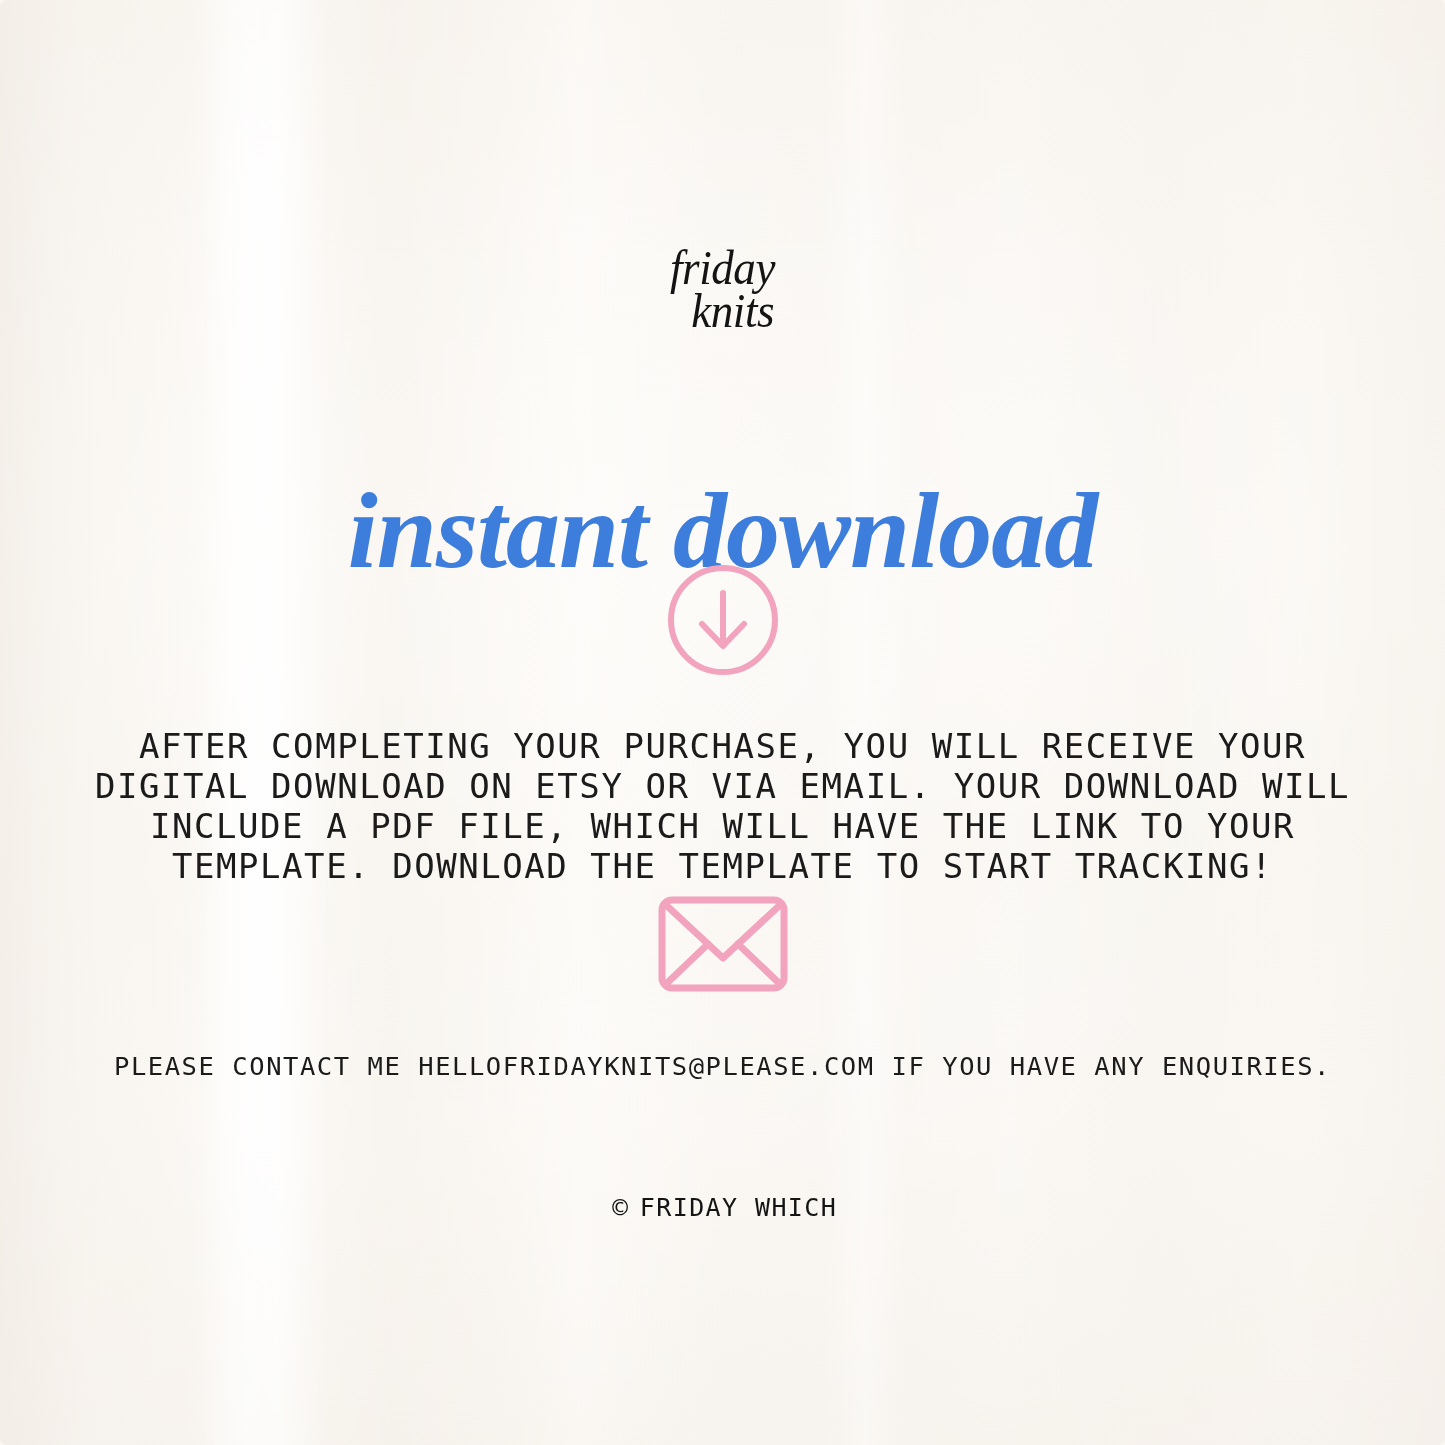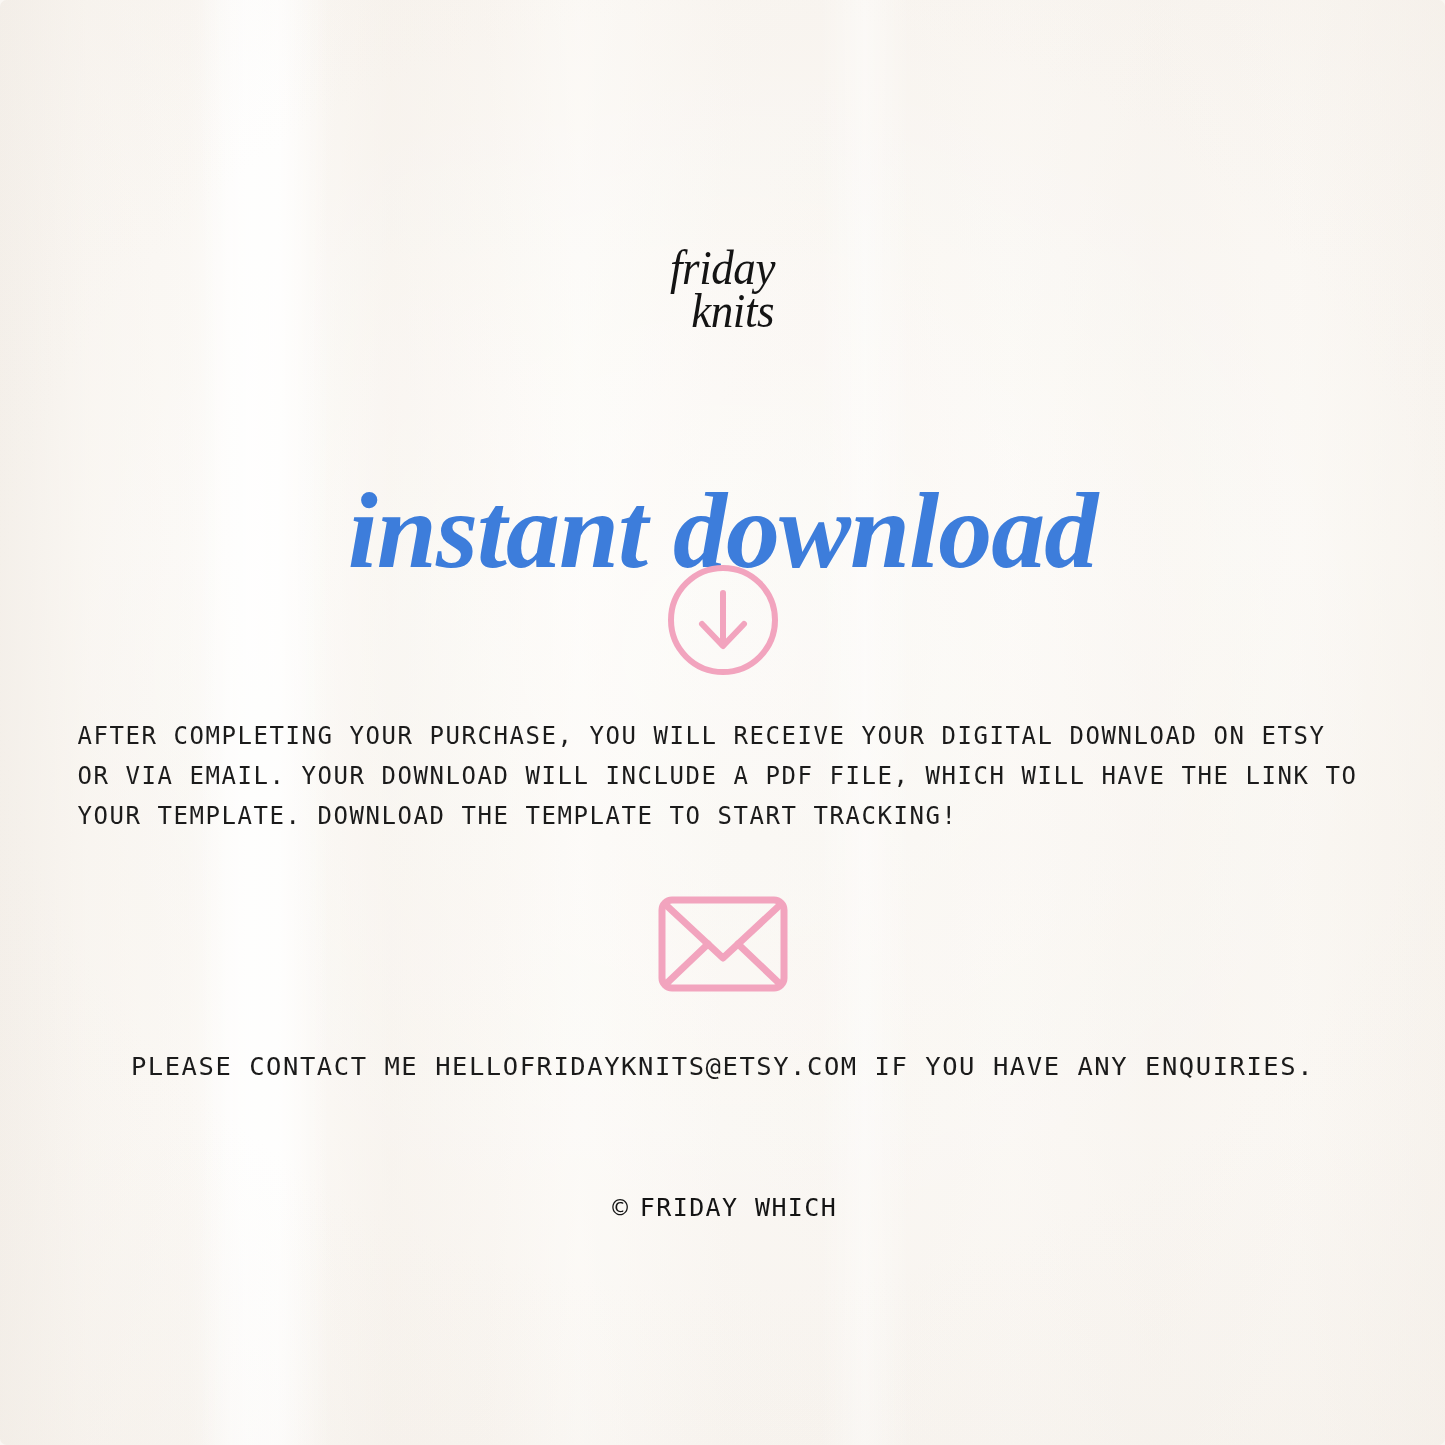--- a/index.html
+++ b/index.html
@@ -155,22 +155,23 @@
     height: 96px;
   }
 
   
   .body-text {
     position: absolute;
     top: 692px;
     left: 50%;
     transform: translateX(-50%);
     width: 1290px;
+    text-align: center;
     font-family: "DejaVu Sans Mono", "Liberation Mono", monospace;
-    font-size: 24px;
+    font-size: 34px;
     line-height: 40px;
     letter-spacing: 1.55px;
     color: #1b1b1b;
   }
 
   .contact-text {
     position: absolute;
     top: 1020px;
     left: 50%;
     transform: translateX(-50%);
@@ -238,21 +239,21 @@
 
     <div class="icon-envelope">
       <svg viewBox="0 0 130 96" width="130" height="96" fill="none" xmlns="http://www.w3.org/2000/svg" aria-hidden="true">
         <rect x="4" y="4" width="122" height="88" rx="10" ry="10" stroke="#f2a4be" stroke-width="7"></rect>
         <path d="M8 9 L65 62 L122 9" stroke="#f2a4be" stroke-width="7" stroke-linecap="round" stroke-linejoin="round"></path>
         <path d="M8 88 L50 48" stroke="#f2a4be" stroke-width="7" stroke-linecap="round"></path>
         <path d="M122 88 L80 48" stroke="#f2a4be" stroke-width="7" stroke-linecap="round"></path>
       </svg>
     </div>
 
-    <p class="contact-text">PLEASE CONTACT ME HELLOFRIDAYKNITS@ETSY.COM IF YOU HAVE ANY ENQUIRIES.</p>
+    <p class="contact-text">PLEASE CONTACT ME HELLOFRIDAYKNITS@PLEASE.COM IF YOU HAVE ANY ENQUIRIES.</p>
 
     <div class="footer">
       <span class="footer-mark">©</span>
       <span>FRIDAY WHICH</span>
     </div>
 
   </div>
 </div>
 
 </body></html>

